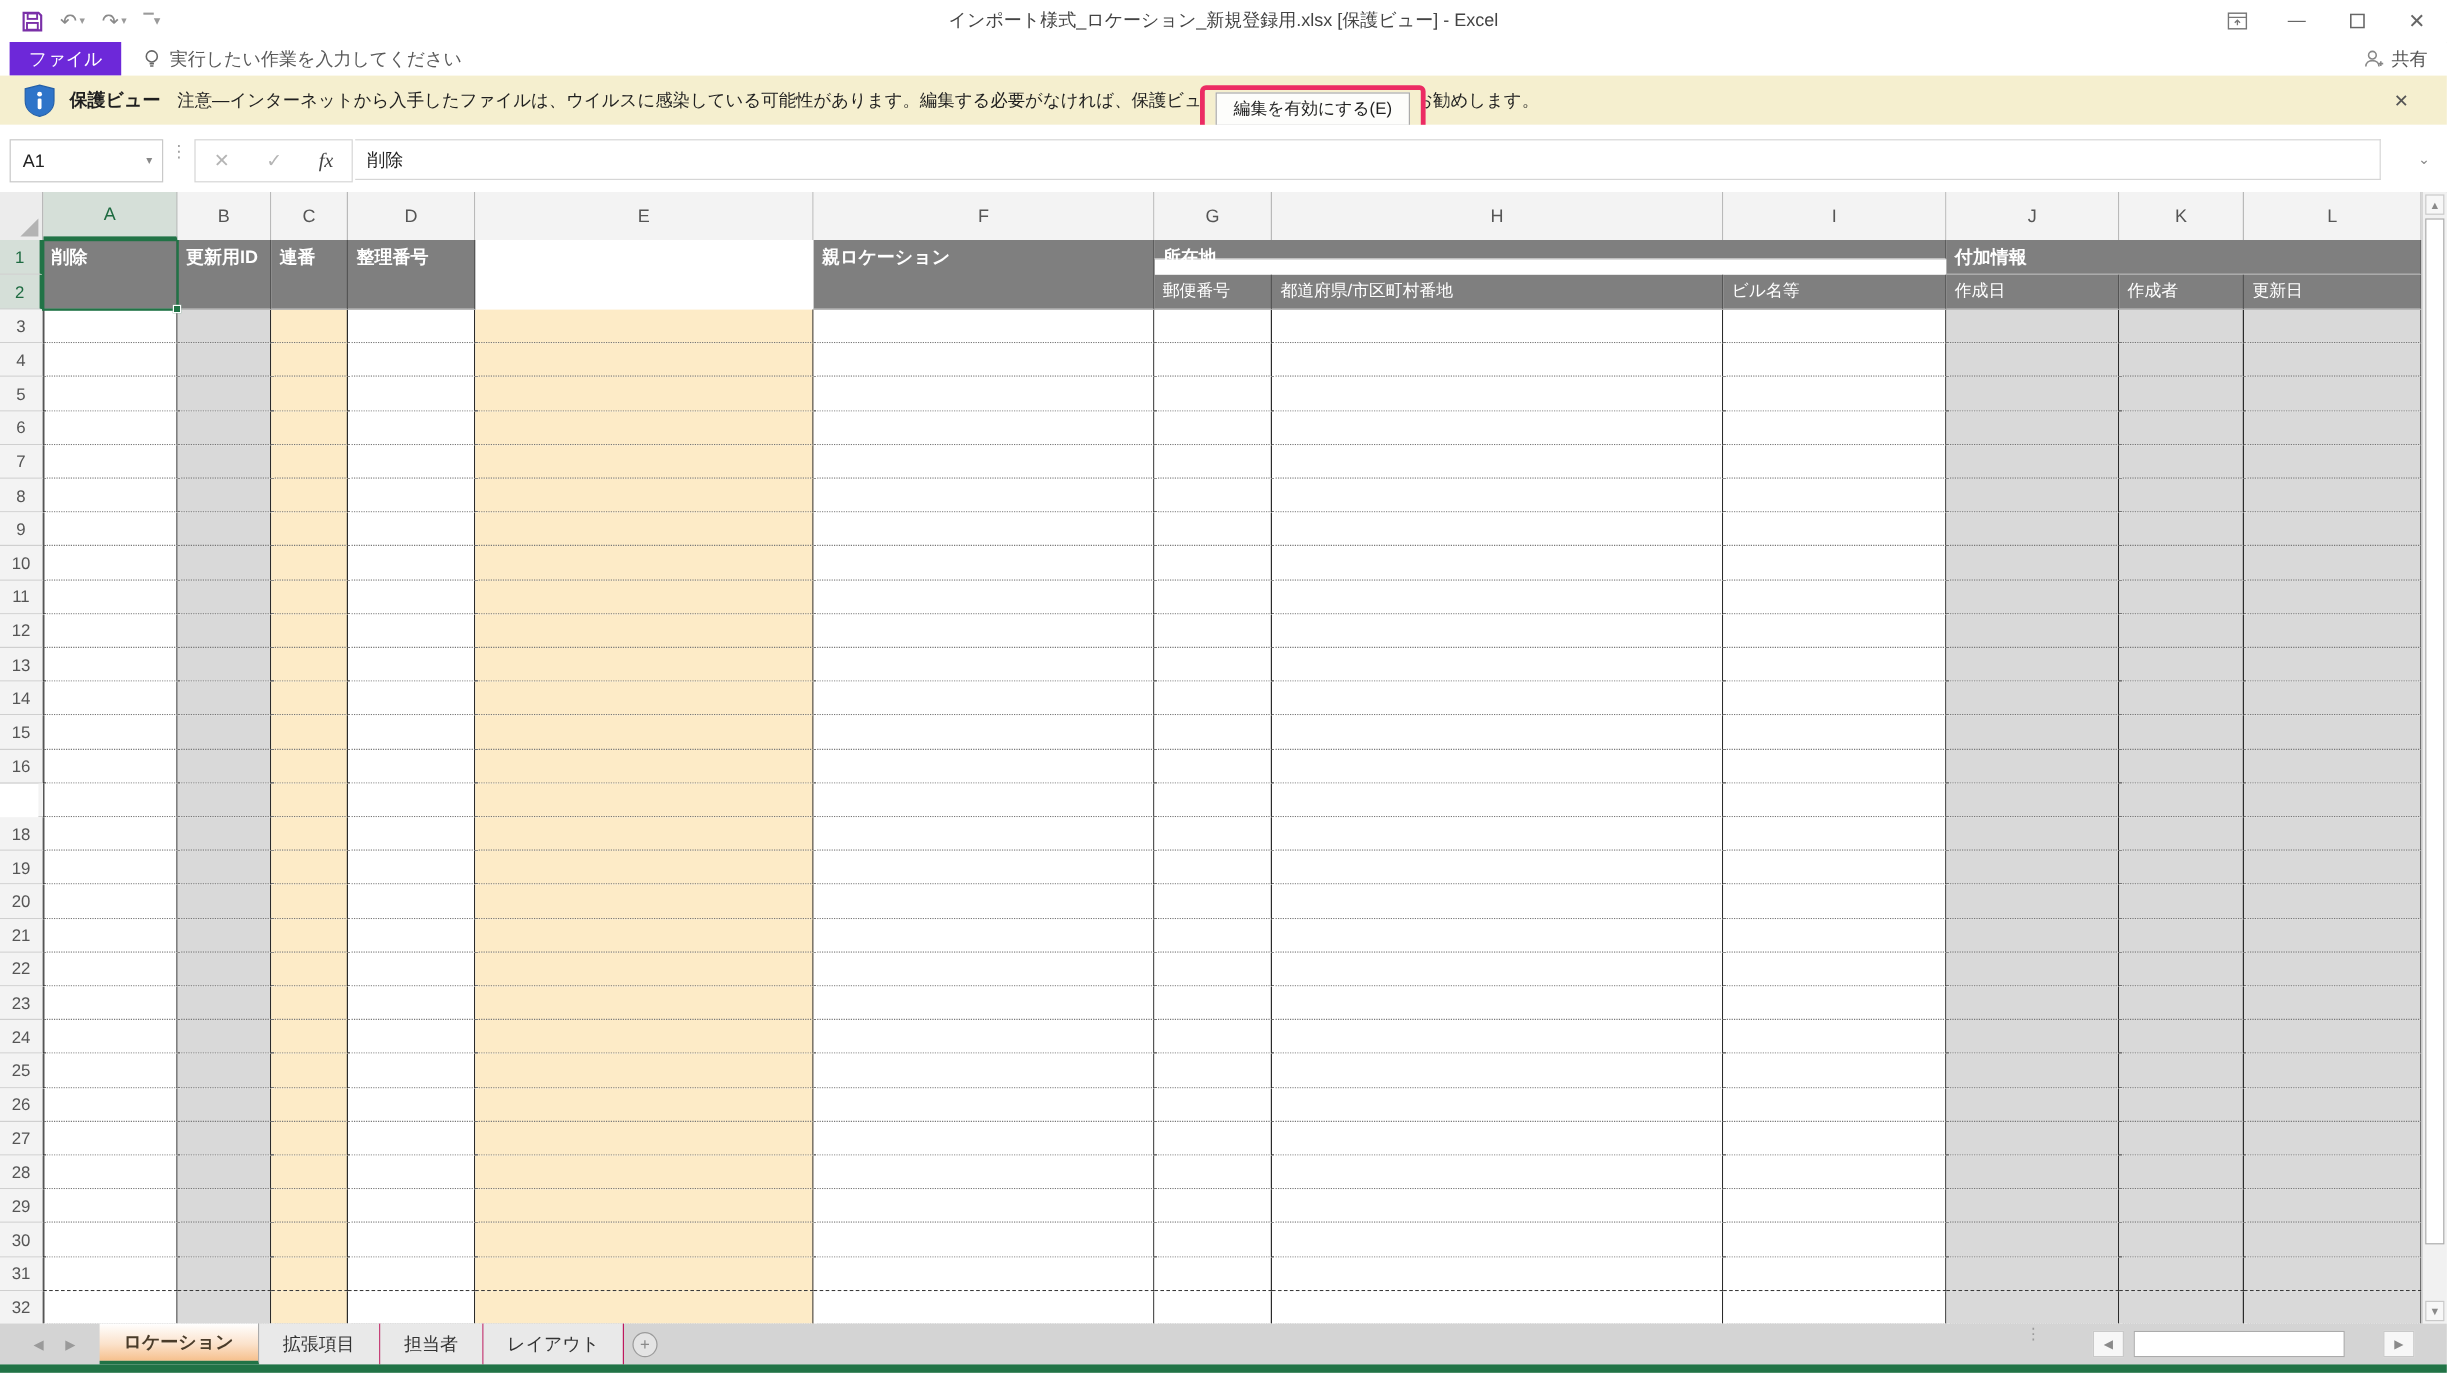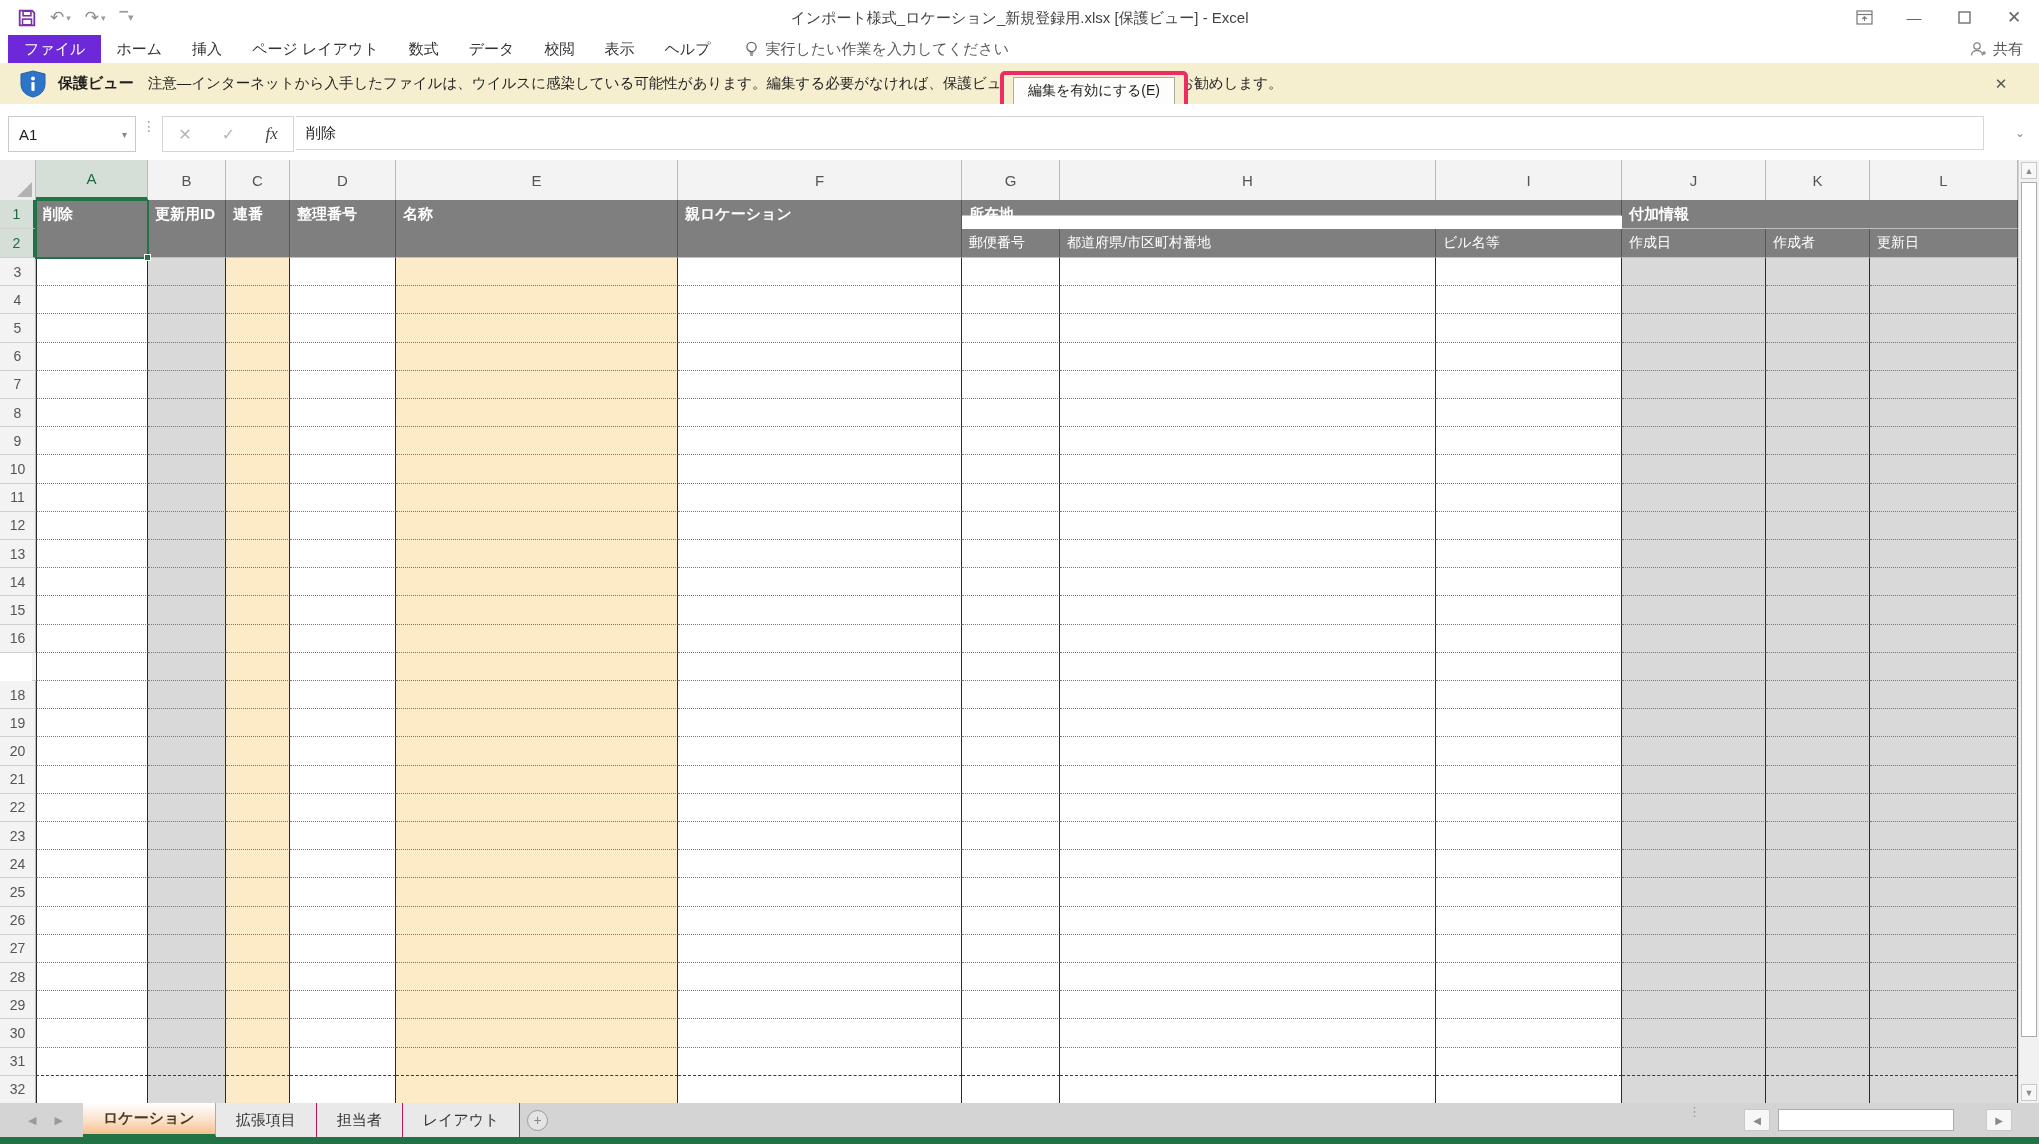--- a/index.html
+++ b/index.html
@@ -110,30 +110,20 @@
       <svg width="13" height="13" viewBox="0 0 13 13">
           <rect x="1" y="1" width="11" height="11" fill="none" stroke="#666" stroke-width="1.3"></rect>
         </svg>
     </span>
     <span class="wbtn" style="font-size:17px;">✕</span>
   </div>
 </div>
 
 <div class="ribbon">
   <div class="file-tab">ファイル</div>
-  <div id="ribbon-tabs" style="display:flex;align-items:stretch;">
-      <div class="rtab">ホーム</div>
-      <div class="rtab">挿入</div>
-      <div class="rtab">ページ レイアウト</div>
-      <div class="rtab">数式</div>
-      <div class="rtab">データ</div>
-      <div class="rtab">校閲</div>
-      <div class="rtab">表示</div>
-      <div class="rtab">ヘルプ</div>
-    </div>
   <div class="tellme">
     <span>
       <svg width="15" height="17" viewBox="0 0 15 17">
           <circle cx="7.5" cy="6" r="4.6" fill="none" stroke="#666" stroke-width="1.3"></circle>
           <line x1="5.7" y1="12" x2="9.3" y2="12" stroke="#666" stroke-width="1.3"></line>
           <line x1="6.1" y1="14" x2="8.9" y2="14" stroke="#666" stroke-width="1.3"></line>
         </svg>
     </span>
     <span>実行したい作業を入力してください</span>
   </div>
@@ -591,21 +581,20 @@
     <div class="cell" style="left: 962px; top: 875.8px; width: 98px; height: 28.2px; background: rgb(255, 255, 255);"></div>
     <div class="cell" style="left: 1060px; top: 875.8px; width: 376px; height: 28.2px; background: rgb(255, 255, 255);"></div>
     <div class="cell" style="left: 1436px; top: 875.8px; width: 186px; height: 28.2px; background: rgb(255, 255, 255);"></div>
     <div class="cell" style="left: 1622px; top: 875.8px; width: 144px; height: 28.2px; background: rgb(217, 217, 217);"></div>
     <div class="cell" style="left: 1766px; top: 875.8px; width: 104px; height: 28.2px; background: rgb(217, 217, 217);"></div>
     <div class="cell" style="left: 1870px; top: 875.8px; width: 148px; height: 28.2px; background: rgb(217, 217, 217);"></div>
     <div class="hdrcell" style="left: 36px; top: 0px; width: 112px; height: 58px; background: rgb(127, 127, 127);">削除</div>
     <div class="hdrcell" style="left: 148px; top: 0px; width: 78px; height: 58px; background: rgb(127, 127, 127);">更新用ID</div>
     <div class="hdrcell" style="left: 226px; top: 0px; width: 64px; height: 58px; background: rgb(127, 127, 127);">連番</div>
     <div class="hdrcell" style="left: 290px; top: 0px; width: 106px; height: 58px; background: rgb(127, 127, 127);">整理番号</div>
-    <div class="hdrcell" style="left: 396px; top: 0px; width: 282px; height: 58px; background: rgb(127, 127, 127);">名称</div>
     <div class="hdrcell" style="left: 678px; top: 0px; width: 284px; height: 58px; background: rgb(127, 127, 127);">親ロケーション</div>
     <div class="hdrcell" style="left: 962px; top: 0px; width: 660px; height: 16px; background: rgb(127, 127, 127);">所在地</div>
     <div class="hdrcell" style="left: 1622px; top: 0px; width: 396px; height: 29px; background: rgb(127, 127, 127);">付加情報</div>
     <div class="hdrcell" style="left: 962px; top: 29px; width: 98px; height: 29px; font-weight: normal; font-size: 14px; background: rgb(127, 127, 127);">郵便番号</div>
     <div class="hdrcell" style="left: 1060px; top: 29px; width: 376px; height: 29px; font-weight: normal; font-size: 14px; background: rgb(127, 127, 127);">都道府県/市区町村番地</div>
     <div class="hdrcell" style="left: 1436px; top: 29px; width: 186px; height: 29px; font-weight: normal; font-size: 14px; background: rgb(127, 127, 127);">ビル名等</div>
     <div class="hdrcell" style="left: 1622px; top: 29px; width: 144px; height: 29px; font-weight: normal; font-size: 14px; background: rgb(127, 127, 127);">作成日</div>
     <div class="hdrcell" style="left: 1766px; top: 29px; width: 104px; height: 29px; font-weight: normal; font-size: 14px; background: rgb(127, 127, 127);">作成者</div>
     <div class="hdrcell" style="left: 1870px; top: 29px; width: 148px; height: 29px; font-weight: normal; font-size: 14px; background: rgb(127, 127, 127);">更新日</div>
     <div class="sel-outline" style="left: 35px; top: -1px; width: 114px; height: 60px;"></div>

